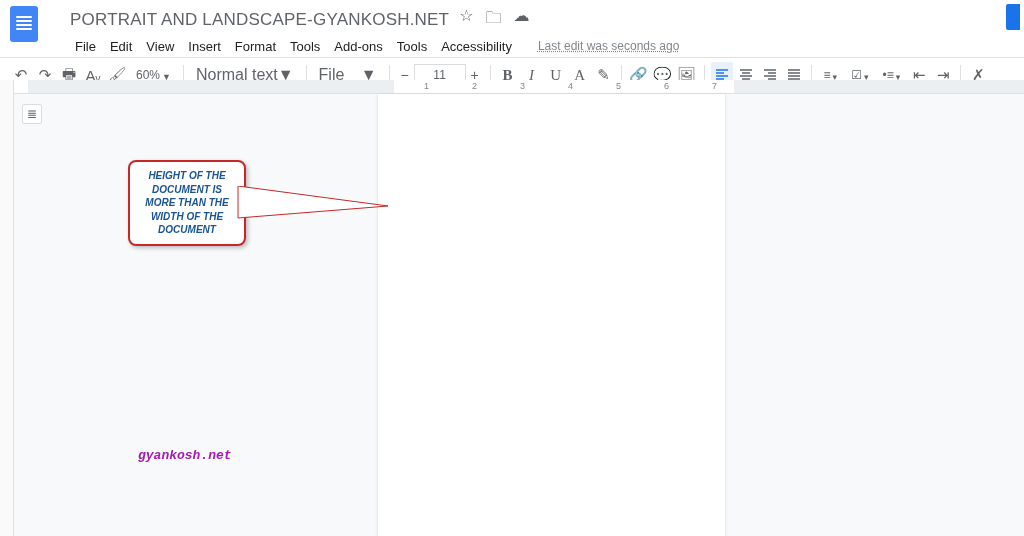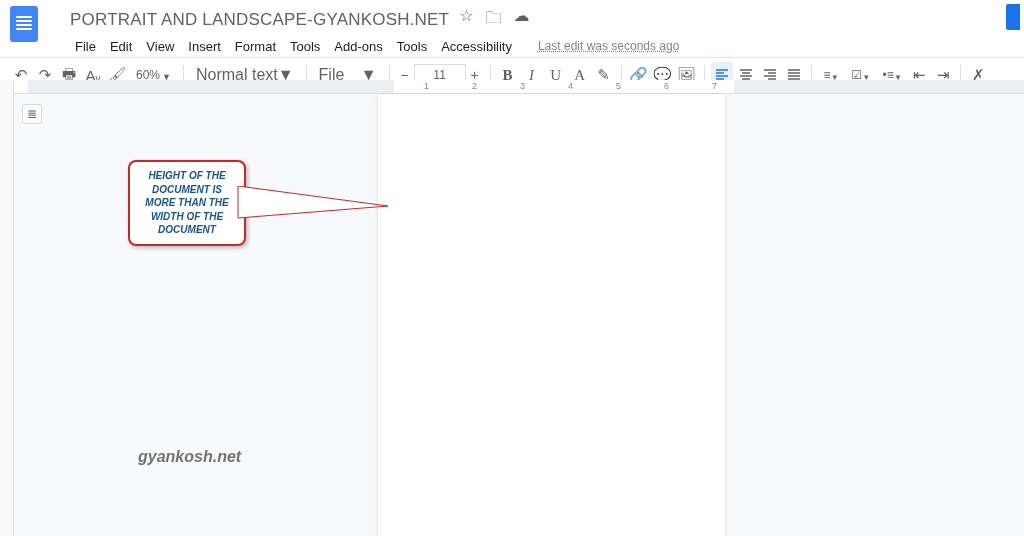--- a/index.html
+++ b/index.html
@@ -34,21 +34,21 @@
 .hruler { position:absolute; left:14px; right:0; top:0; height:14px; background:#fff; border-bottom:1px solid #e0e0e0; display:flex; align-items:center; font-size:9px; color:#80868b; }
 .hruler .active { position:absolute; left:380px; width:340px; top:0; bottom:0; background:#fff; }
 .hruler .dim { position:absolute; left:14px; right:0; top:0; bottom:0; background:#eceff1; }
 .hruler-num { position:absolute; top:1px; font-size:9px; color:#7f868b; }
 .outline-btn { position:absolute; left:22px; top:24px; width:20px; height:20px; border:1px solid #dadce0; border-radius:2px; background:#fff; display:flex; align-items:center; justify-content:center; color:#5f6368; font-size:12px; }
 .page { position:absolute; left:378px; top:14px; width:347px; height:900px; background:#fff; box-shadow:0 1px 3px rgba(0,0,0,.15); }
 .callout { position:absolute; left:128px; top:80px; width:130px; height:90px; }
 .callout-box { width:118px; height:86px; background:#fff; border:2px solid #c62828; border-radius:8px; box-shadow:2px 2px 4px rgba(0,0,0,.25); display:flex; align-items:center; justify-content:center; padding:6px; text-align:center; }
 .callout-text { font-size:10px; font-weight:bold; font-style:italic; color:#1a5490; line-height:1.35; }
 .callout-arrow { position:absolute; left:100px; top:26px; width:160px; height:40px; }
-.watermark { position:absolute; left:138px; top:368px; font-size:16px; font-style:italic; font-weight:bold; font-family:Liberation Sans, sans-serif; color:#737373; }
+.watermark { position:absolute; left:138px; top:368px; font-size:13px; font-style:italic; font-weight:bold; font-family:Liberation Mono, monospace; color:#a21caf; }
 .mode-pill { position:absolute; right:4px; top:4px; width:14px; height:26px; background:#1a73e8; border-radius:2px 0 0 2px; }
 svg.align-ic{width:16px;height:16px}
 </style>
 </head>
 <body>
 
 <div class="header">
   <div class="doc-icon"></div>
   <div class="title-block">
     <div class="title-row">

